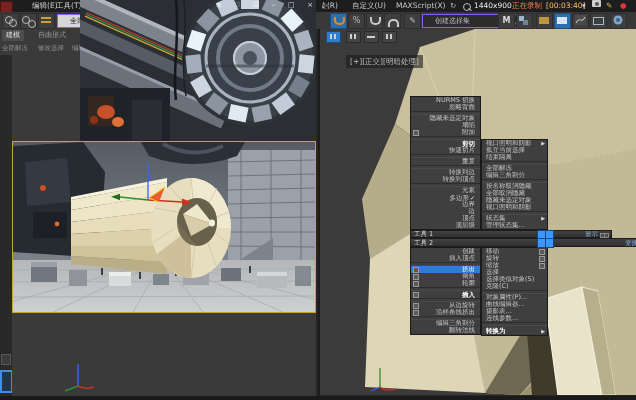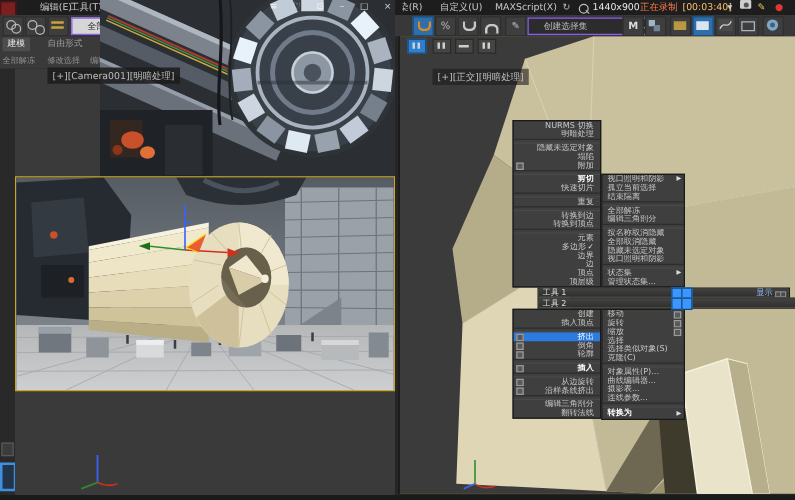--- a/index.html
+++ b/index.html
@@ -70,21 +70,21 @@
   .colL .qrow{text-align:right;padding-right:5px;}
   .colR .qrow{text-align:left;padding-left:4px;padding-right:8px;}
   .qrow.bold span{color:#fff;font-weight:bold;font-family:Liberation Serif, serif;}
   .qrow.hl{background:#2c7be0;}
   .qrow.hl span{color:#fff;}
   .gear{position:absolute;left:2px;top:1.5px;width:4px;height:4px;background:#5a5a5a;border:1px solid #9a9a9a;}
   .gearR .gear{left:auto;right:2px;}
   .chk{font-size:6px;color:#e8e8e8;margin-left:1px;font-style:normal;}
   .sub{position:absolute;right:2px;top:0;font-size:5px;color:#ddd;font-style:normal;}
   .qhead{position:absolute;height:8.5px;background:linear-gradient(#424242,#2f2f2f);border:1px solid #1c1c1c;
-         box-sizing:border-box;font-size:6.5px;line-height:7px;color:#dcdcdc;z-index:41;margin-left:20px;}
+         box-sizing:border-box;font-size:6.5px;line-height:7px;color:#dcdcdc;z-index:41;}
   .qhead .hl-label{position:absolute;left:3px;top:0.5px;}
   .qhead .hr-label{position:absolute;right:13px;top:0.5px;color:#8ab4e8;}
   .qhead .wins{position:absolute;right:2px;top:2px;width:9px;height:4px;}
   .qhead .wins b{position:absolute;top:0;width:3.5px;height:3.5px;border:0.5px solid #888;background:#4a4a4a;}
   .qhead .wins b+b{right:0;}
   #qcenter{left:537px;top:229.5px;width:16px;height:17px;z-index:42;}
   #qcenter b{position:absolute;width:7px;height:7.5px;background:#3b97ff;border:0.5px solid #16487e;}
 </style>
 </head>
 <body>
@@ -270,21 +270,20 @@
 
   <div class="abs" id="winctl">
     <span>≡</span>
     <span>♡</span>
     <span>⊡</span>
     <span>–</span>
     <span>□</span>
     <span>×</span>
   </div>
 
-  <div class="vplabel" style="left:38px;top:54px">[+][Camera001][明暗处理]</div>
 
   <div class="abs" id="safeframe">
     <svg width="302" height="170" viewBox="0 0 302 170">
       <defs>
         <linearGradient id="wall" x1="0" y1="0" x2="0" y2="1">
           <stop offset="0" stop-color="#565c64"></stop>
             <stop offset="1" stop-color="#8d939b"></stop>
         </linearGradient>
         <linearGradient id="floor" x1="0" y1="0" x2="0" y2="1">
           <stop offset="0" stop-color="#b4b6b8"></stop>
@@ -457,21 +456,21 @@
       <line x1="16" y1="22" x2="16" y2="3" stroke="#2f8f2f" stroke-width="1.3"></line>
       <path d="M16 22 Q22 27 32 24" stroke="#d22f1e" stroke-width="1.3" fill="none"></path>
       <line x1="16" y1="22" x2="7" y2="26" stroke="#3a62ff" stroke-width="1.3"></line>
     </svg>
   </div>
 
   <div class="abs" id="statusbar"></div>
 
   <div class="quad colL" style="left:410px;bottom:170.5px;width:71px">
     <div class="qrow"><span>NURMS 切换</span></div>
-    <div class="qrow"><span>明暗处理</span></div>
+    <div class="qrow"><span>忽略背面</span></div>
     <div class="qsep"></div>
     <div class="qrow"><span>隐藏未选定对象</span></div>
     <div class="qrow"><span>塌陷</span></div>
     <div class="qrow"><i class="gear"></i><span>附加</span></div>
     <div class="qsep"></div>
     <div class="qrow bold"><span>剪切</span></div>
     <div class="qrow"><span>快速切片</span></div>
     <div class="qsep"></div>
     <div class="qrow"><span>重复</span></div>
     <div class="qsep"></div>

